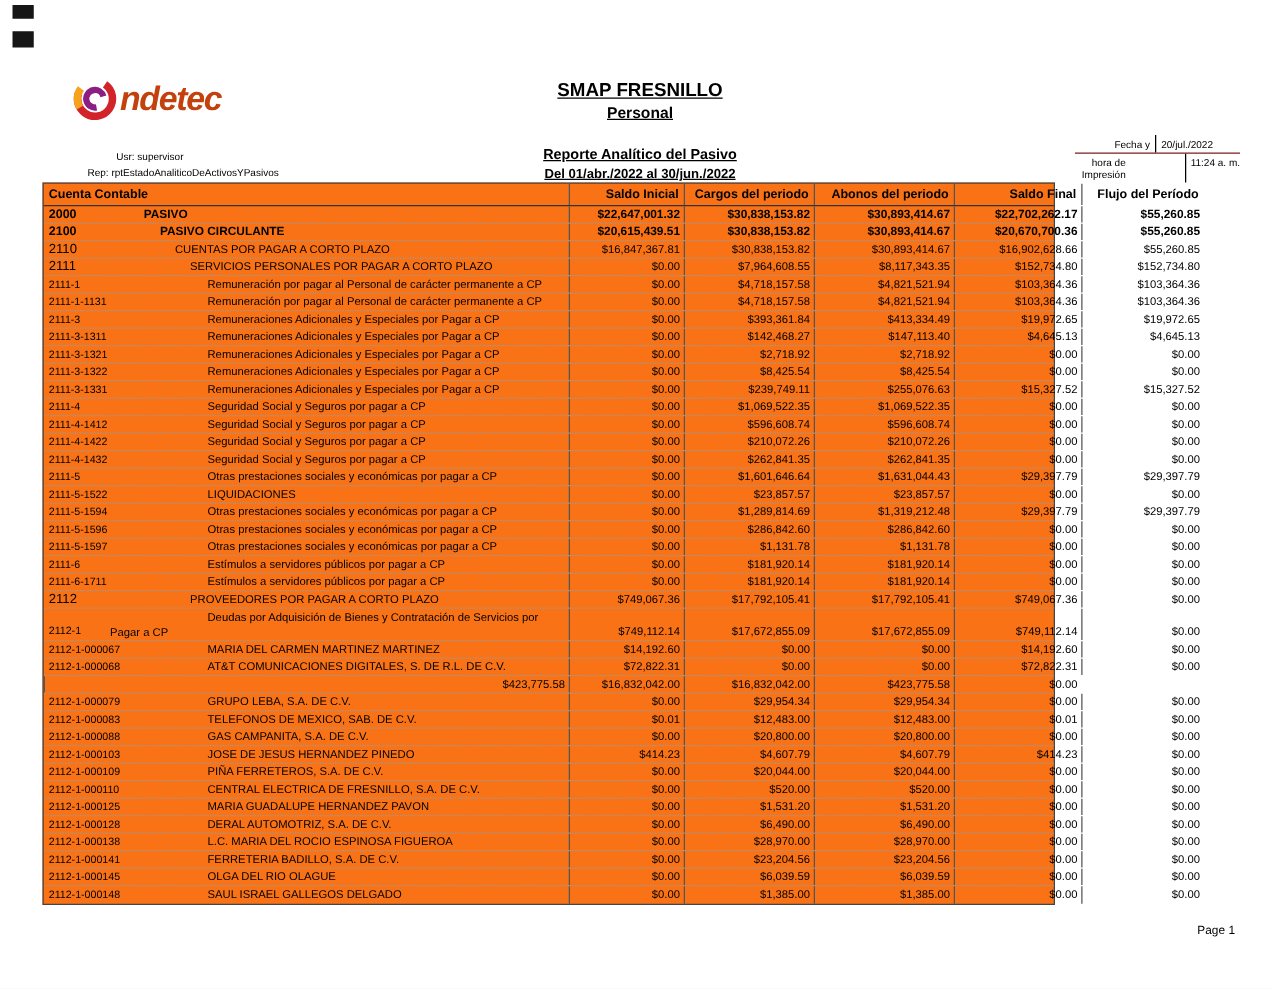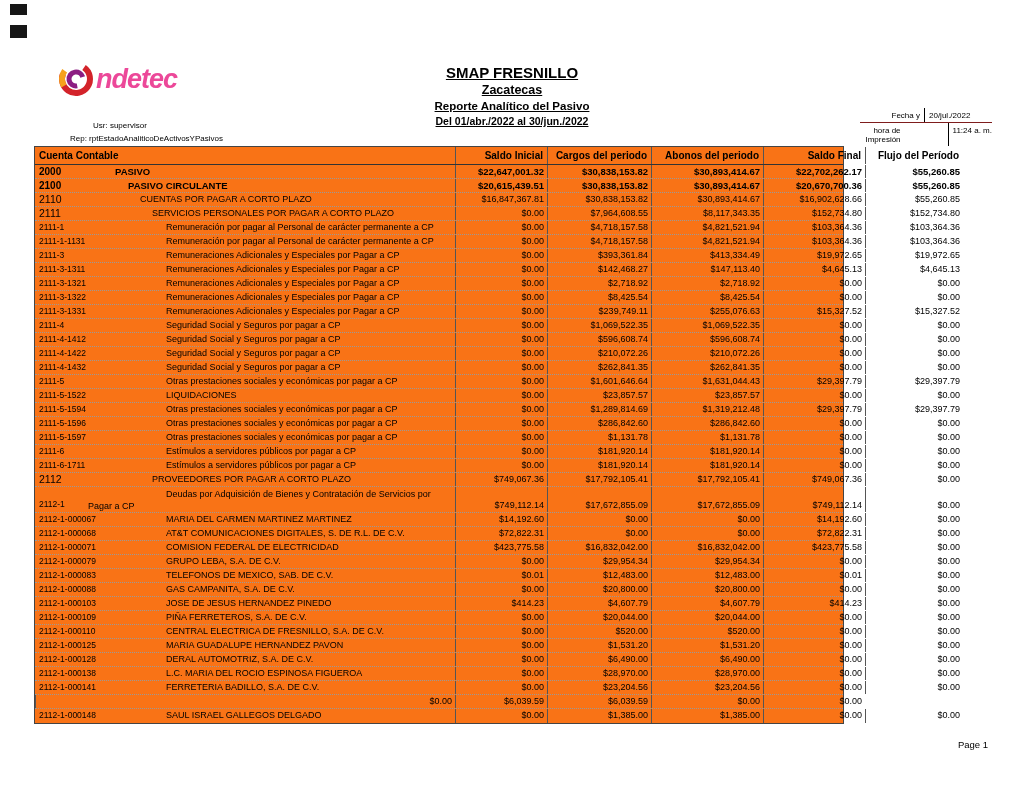--- a/index.html
+++ b/index.html
@@ -5,29 +5,29 @@
   * { margin:0; padding:0; box-sizing:border-box; }
   html,body { background:#fff; }
   body { width:1024px; height:791px; position:relative; overflow:hidden;
          font-family:"Liberation Sans", sans-serif; color:#000; }
   .mark { position:absolute; background:#161616; }
   .m1 { left:10px; top:4px;  width:17px; height:11px; }
   .m2 { left:10px; top:25px; width:17px; height:13px; }
 
   
   .logo { position:absolute; left:57px; top:60px; display:flex; align-items:center; }
-  .logotext { color:#ec4899; font-weight:bold; font-style:italic; font-size:27px; letter-spacing:-1px; margin-left:1px; }
+  .logotext { color:#c2410c; font-weight:bold; font-style:italic; font-size:27px; letter-spacing:-1px; margin-left:1px; }
   .usr { position:absolute; left:58px; top:121px; font-size:8px;margin-left:35px; }
   .rep { position:absolute; left:58px; top:134px; font-size:8px;padding-left:12px; }
 
   
   .titles { position:absolute; left:0; right:0; top:64px; text-align:center; font-weight:bold;text-decoration:underline; }
   .t1 { font-size:15px; }
   .t2 { font-size:12.5px; margin-top:2px; }
-  .t3 { font-size:11.5px; margin-top:3px; }
+  .t3 { font-size:11.5px; margin-top:21px; }
   .t4 { font-size:10.5px; margin-top:3px; }
 
   
   .fechabox { position:absolute; right:32px; top:108px; width:132px; font-size:8px; }
   .fr  { display:flex; align-items:stretch; }
   .fl  { width:64px; text-align:right; padding:3px 4px 2px 0; }
   .fv  { flex:1; border-left:1px solid #000; padding:3px 0 2px 4px; white-space:nowrap; }
   .fr2 { border-top:1px solid #7f1d1d;gap:43px; }
 
   
@@ -74,21 +74,21 @@
       <circle cx="19" cy="19" r="14" fill="none" stroke="#f6a21c" stroke-width="6" stroke-dasharray="16 72" transform="rotate(150 19 19)"></circle>
       <circle cx="19" cy="19" r="7" fill="none" stroke="#8c1d82" stroke-width="5" stroke-dasharray="32 12" transform="rotate(80 19 19)"></circle>
     </svg>
     <span class="logotext">ndetec</span>
   </div>
   <div class="usr">Usr: supervisor</div>
   <div class="rep">Rep: rptEstadoAnaliticoDeActivosYPasivos</div>
 
   <div class="titles">
     <div class="t1">SMAP FRESNILLO</div>
-    <div class="t2">Zacatecas</div>
+    <div class="t2">Personal</div>
     <div class="t3">Reporte Analítico del Pasivo</div>
     <div class="t4">Del 01/abr./2022 al 30/jun./2022</div>
   </div>
 
   <div class="fechabox">
     <div class="fr">
       <span class="fl">Fecha y</span>
       <span class="fv">20/jul./2022</span>
     </div>
     <div class="fr fr2">
@@ -388,24 +388,20 @@
             <span class="code">2112-1-000068</span>
             <span class="nm ind4">AT&amp;T COMUNICACIONES DIGITALES, S. DE R.L. DE C.V.</span>
           </div>
           <div class="c num">$72,822.31</div>
           <div class="c num">$0.00</div>
           <div class="c num">$0.00</div>
           <div class="c num">$72,822.31</div>
           <div class="c num">$0.00</div>
         </div>
         <div class="trow">
-          <div class="c acc">
-            <span class="code">2112-1-000071</span>
-            <span class="nm ind4">COMISION FEDERAL DE ELECTRICIDAD</span>
-          </div>
           <div class="c num">$423,775.58</div>
           <div class="c num">$16,832,042.00</div>
           <div class="c num">$16,832,042.00</div>
           <div class="c num">$423,775.58</div>
           <div class="c num">$0.00</div>
         </div>
         <div class="trow">
           <div class="c acc">
             <span class="code">2112-1-000079</span>
             <span class="nm ind4">GRUPO LEBA, S.A. DE C.V.</span>
@@ -509,20 +505,24 @@
             <span class="code">2112-1-000141</span>
             <span class="nm ind4">FERRETERIA BADILLO, S.A. DE C.V.</span>
           </div>
           <div class="c num">$0.00</div>
           <div class="c num">$23,204.56</div>
           <div class="c num">$23,204.56</div>
           <div class="c num">$0.00</div>
           <div class="c num">$0.00</div>
         </div>
         <div class="trow">
+          <div class="c acc">
+            <span class="code">2112-1-000145</span>
+            <span class="nm ind4">OLGA DEL RIO OLAGUE</span>
+          </div>
           <div class="c num">$0.00</div>
           <div class="c num">$6,039.59</div>
           <div class="c num">$6,039.59</div>
           <div class="c num">$0.00</div>
           <div class="c num">$0.00</div>
         </div>
         <div class="trow">
           <div class="c acc">
             <span class="code">2112-1-000148</span>
             <span class="nm ind4">SAUL ISRAEL GALLEGOS DELGADO</span>

